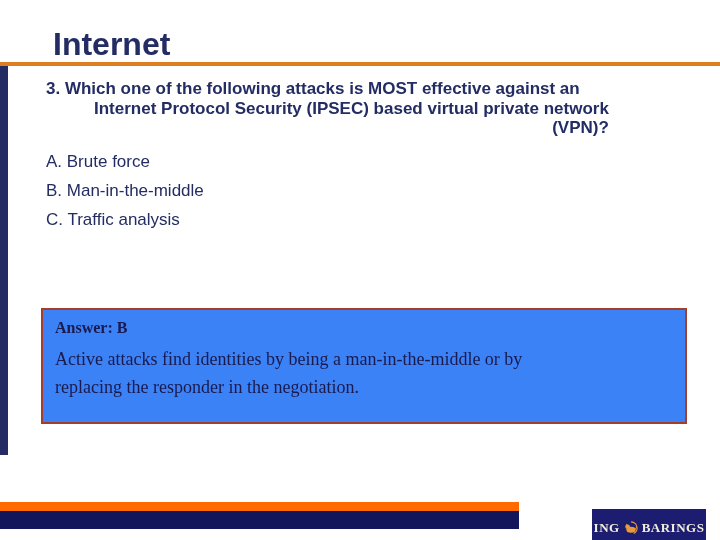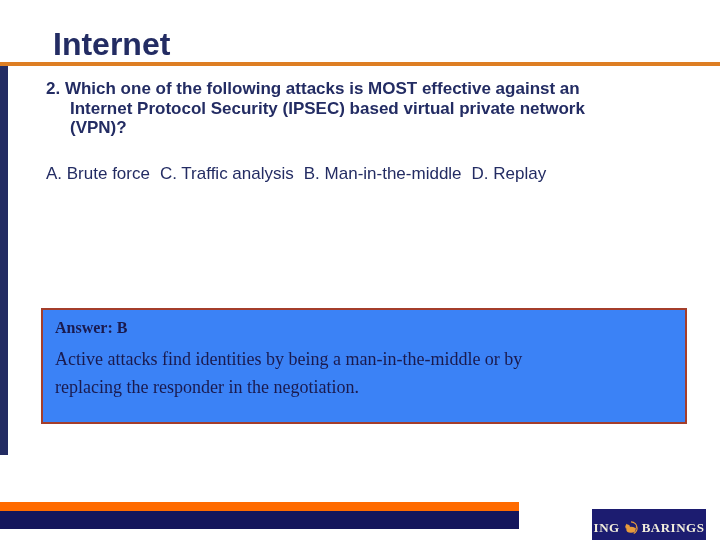--- a/index.html
+++ b/index.html
@@ -24,25 +24,25 @@
   .left-bar{
     position:absolute;left:0;top:66px;width:8px;height:389px;
     background:#232C63;
   }
   
   .question{
     position:absolute;left:46px;top:79px;
     color:#232C63;font-size:17px;font-weight:bold;line-height:19.5px;
   }
   .question .qline{white-space:nowrap;}
-  .question .qline.cont{margin-left:24px;}
+  .question .qline.cont{margin-left:48px;text-align:right;}
   
   .options{
-    position:absolute;left:46px;top:164px;
-    display:flex;flex-direction:row;gap:10px;
+    position:absolute;left:46px;top:152px;
+    display:flex;flex-direction:column;gap:10px;
     color:#232C63;font-size:17px;line-height:19px;
   }
   .option{white-space:nowrap;}
   
   .answer-box{
     position:absolute;left:41px;top:308px;width:646px;height:116px;
     box-sizing:border-box;
     background:#3b82f6;
     border:2px solid #A43E2B;
     padding:8px 12px;
@@ -81,30 +81,29 @@
 </head>
 <body>
 
 <div id="slide">
 
   <div class="title">Internet</div>
   <div class="title-rule"></div>
   <div class="left-bar"></div>
 
   <div class="question">
-    <div class="qline">2. Which one of the following attacks is MOST effective against an</div>
+    <div class="qline">3. Which one of the following attacks is MOST effective against an</div>
     <div class="qline cont">Internet Protocol Security (IPSEC) based virtual private network</div>
     <div class="qline cont">(VPN)?</div>
   </div>
 
   <div class="options">
     <div class="option">A. Brute force</div>
+    <div class="option">B. Man-in-the-middle</div>
     <div class="option">C. Traffic analysis</div>
-    <div class="option">B. Man-in-the-middle</div>
-    <div class="option">D. Replay</div>
   </div>
 
   <div class="answer-box">
     <div class="answer-label">Answer: B</div>
     <div class="answer-expl">
       <div class="eline">Active attacks find identities by being a man-in-the-middle or by</div>
       <div class="eline">replacing the responder in the negotiation.</div>
     </div>
   </div>
 

